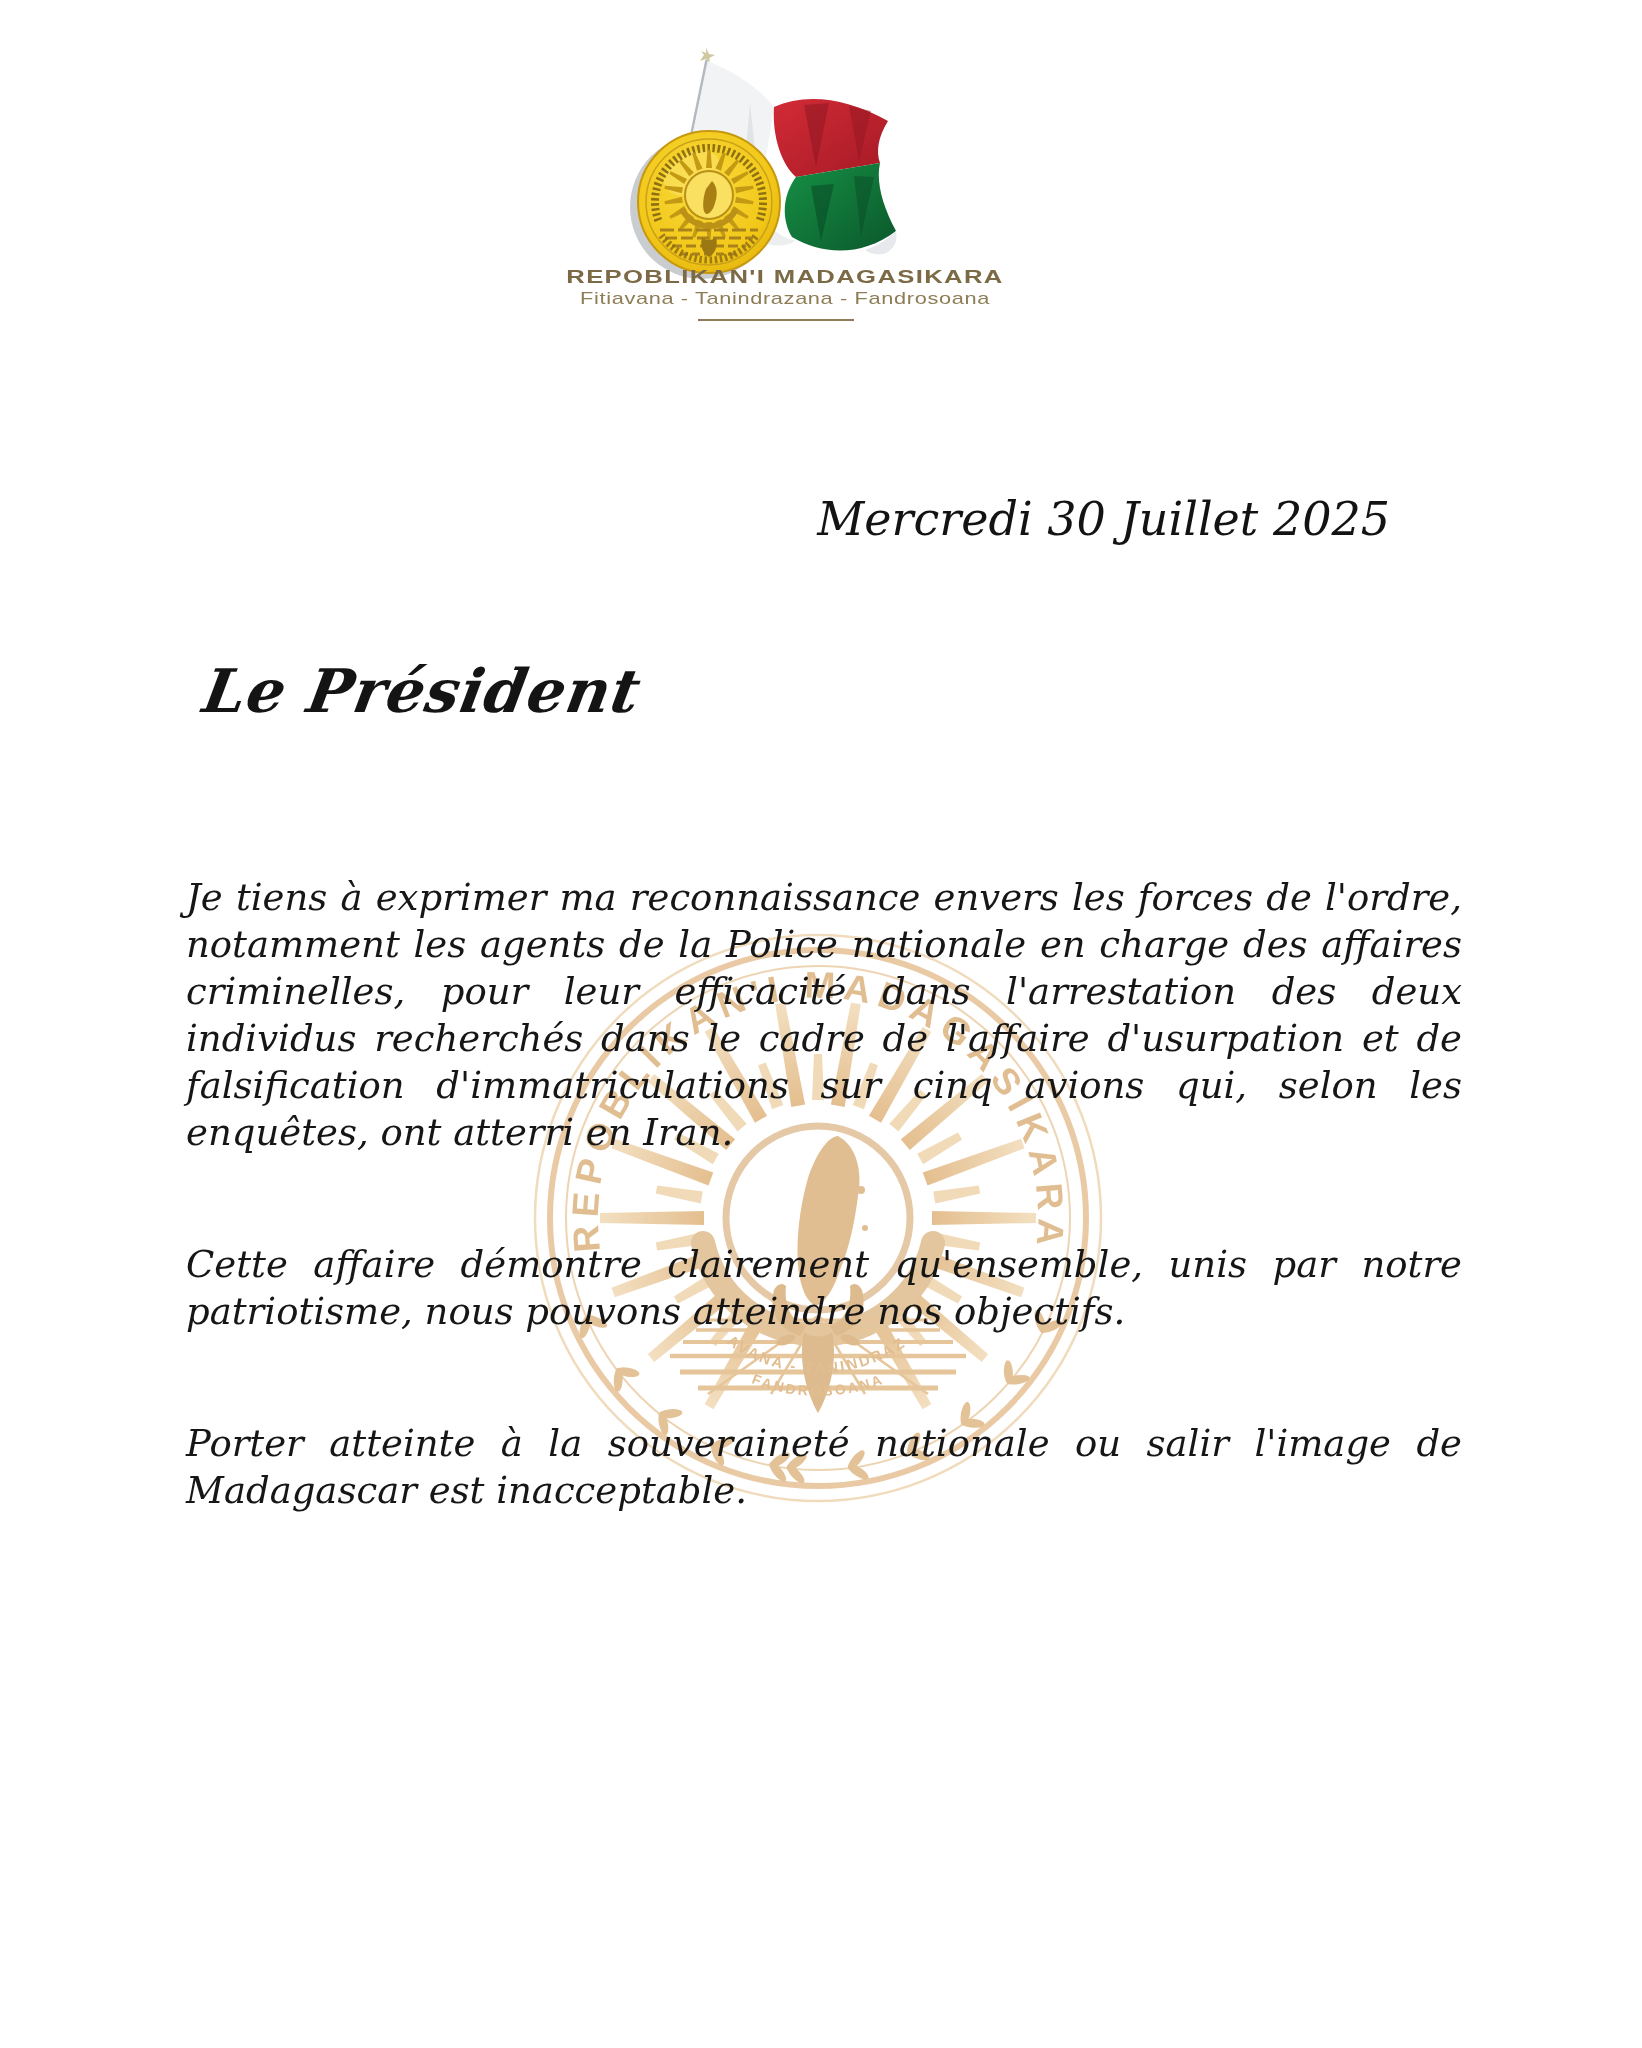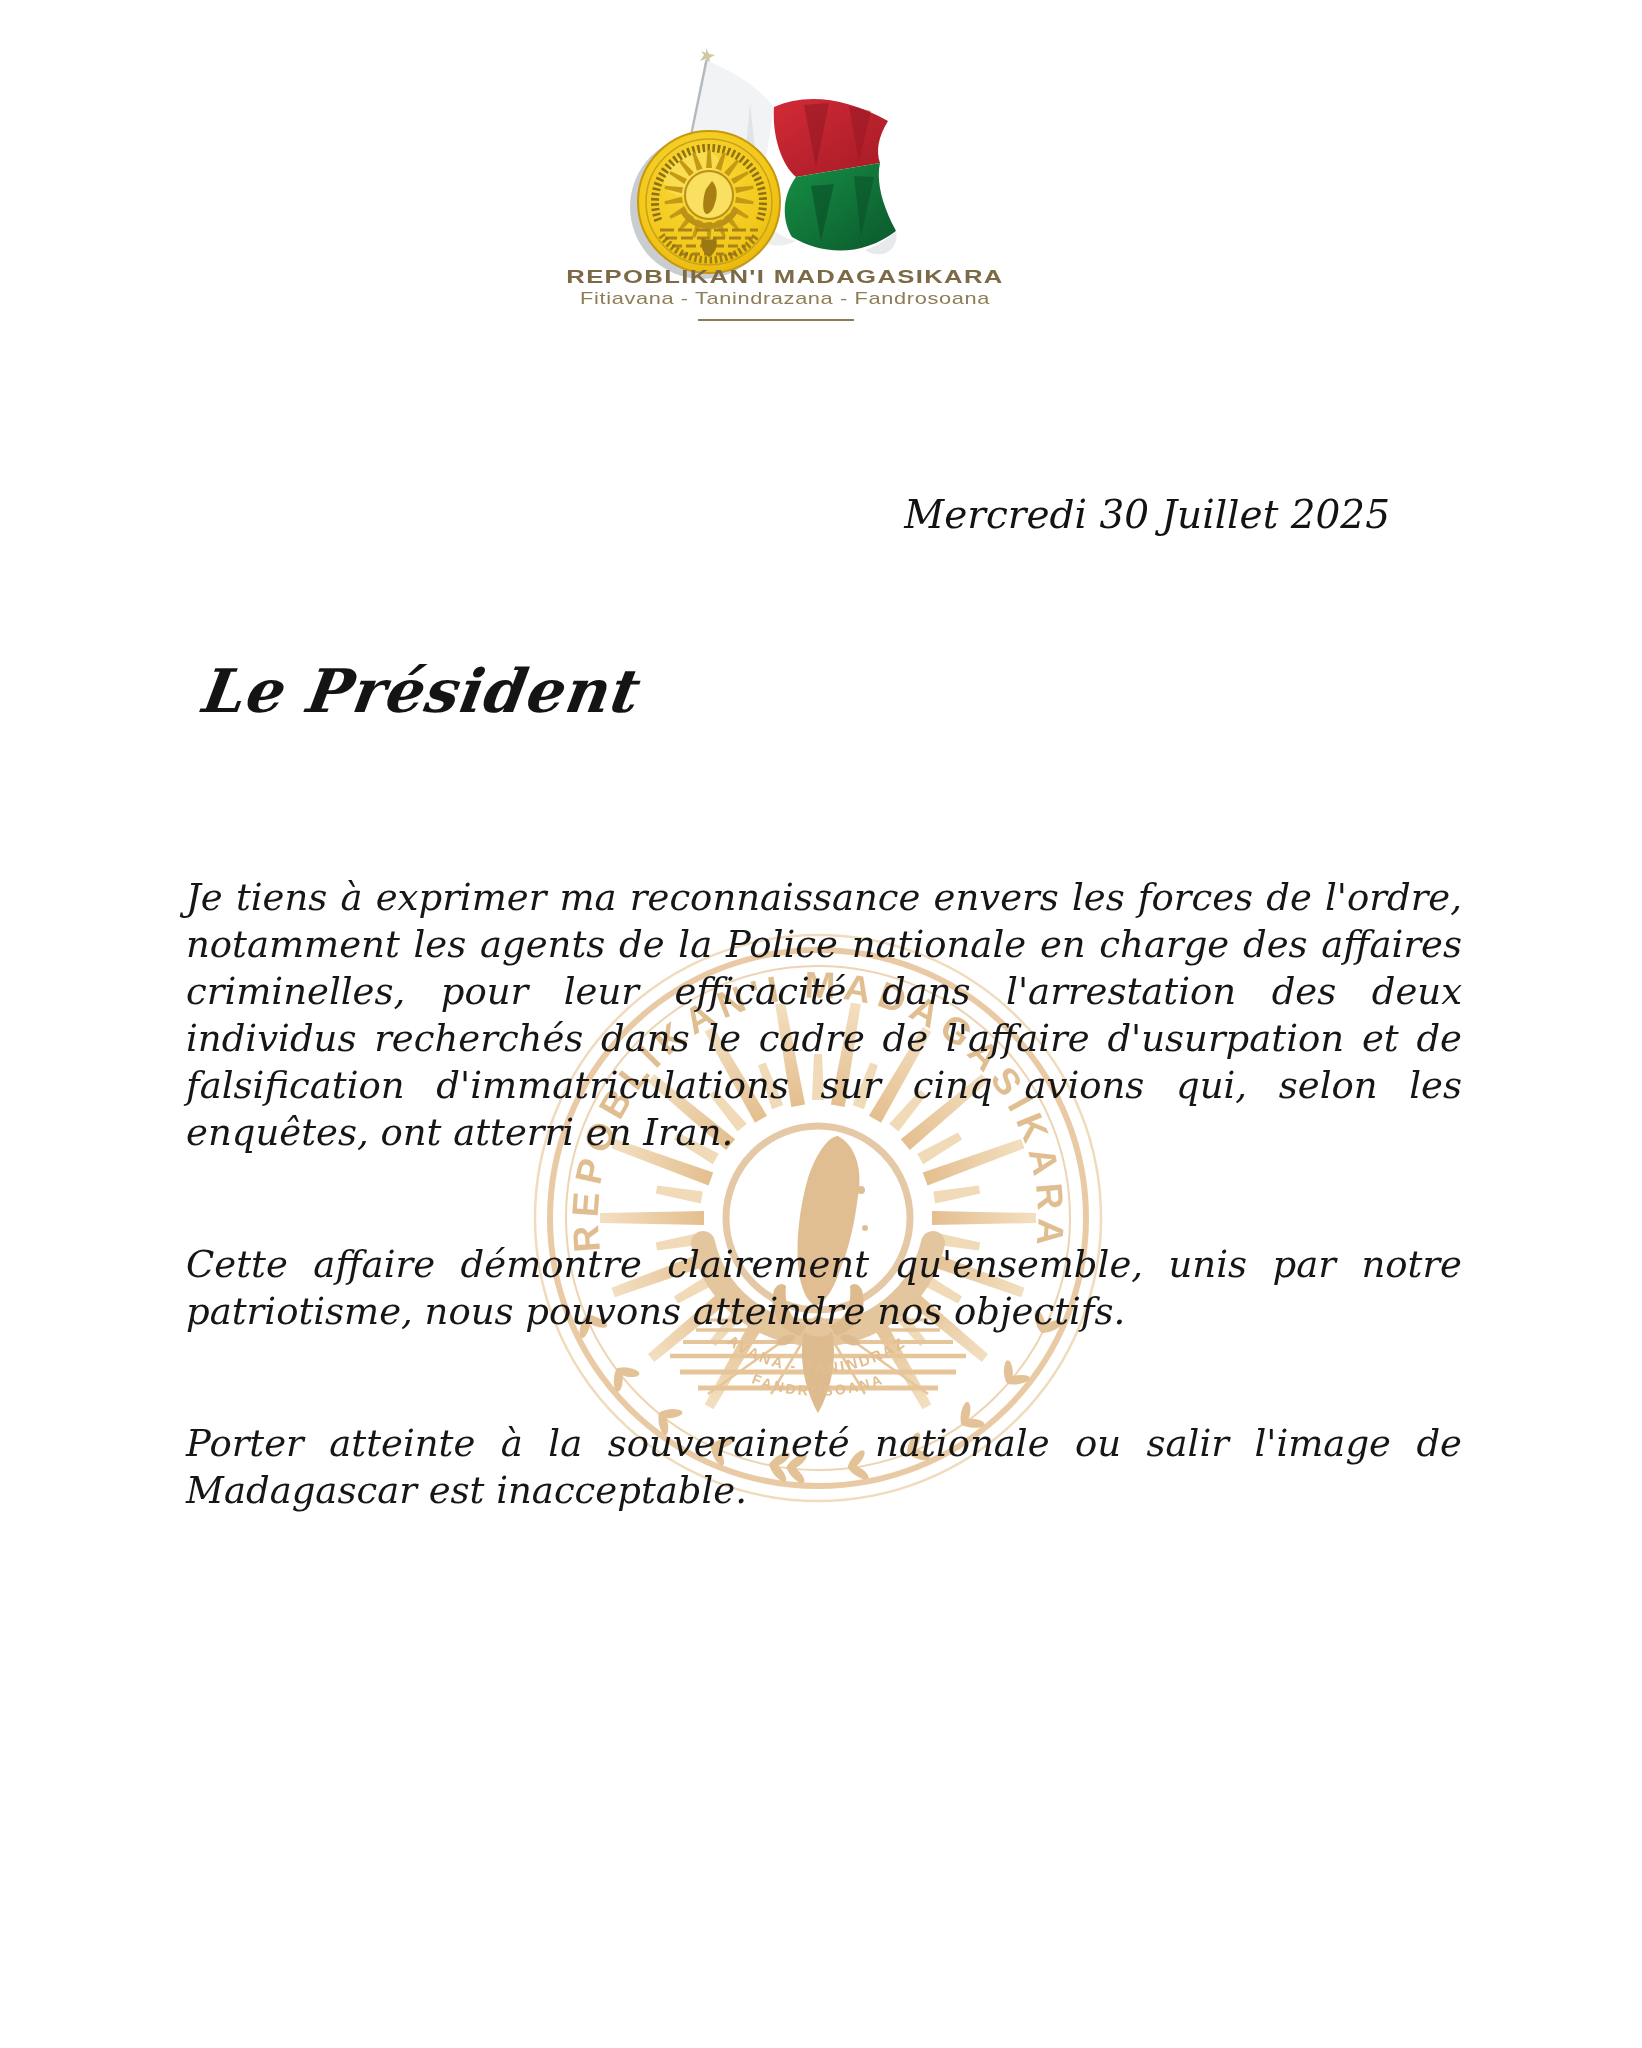--- a/index.html
+++ b/index.html
@@ -20,21 +20,21 @@
     position:absolute;left:485px;top:289px;width:600px;text-align:center;
     font-family:"Liberation Sans", sans-serif;font-size:17px;letter-spacing:.5px;
     color:#8d7c55;transform:scaleX(1.28);transform-origin:center top;white-space:nowrap;
   }
   .header-rule{position:absolute;left:698px;top:319px;width:156px;height:2px;background:#8d7c55;}
   
   .watermark{position:absolute;left:528px;top:928px;width:580px;height:580px;opacity:.78;}
   .wm-arc-text{font-family:"Liberation Sans", sans-serif;font-weight:bold;}
   
   .date-line{
-    position:absolute;right:252px;top:492px;font-style:italic;font-size:39px;
+    position:absolute;right:252px;top:492px;font-style:italic;font-size:46px;
     color:#131313;white-space:nowrap;
   }
   .salutation{
     position:absolute;left:198px;top:656px;font-style:italic;font-weight:bold;
     font-size:60px;letter-spacing:1px;color:#141414;transform:skewX(-10deg);
     transform-origin:left bottom;white-space:nowrap;
   }
   .letter-body{
     position:absolute;left:186px;top:856px;width:1276px;
     font-style:italic;font-size:37px;line-height:47px;text-align:justify;

